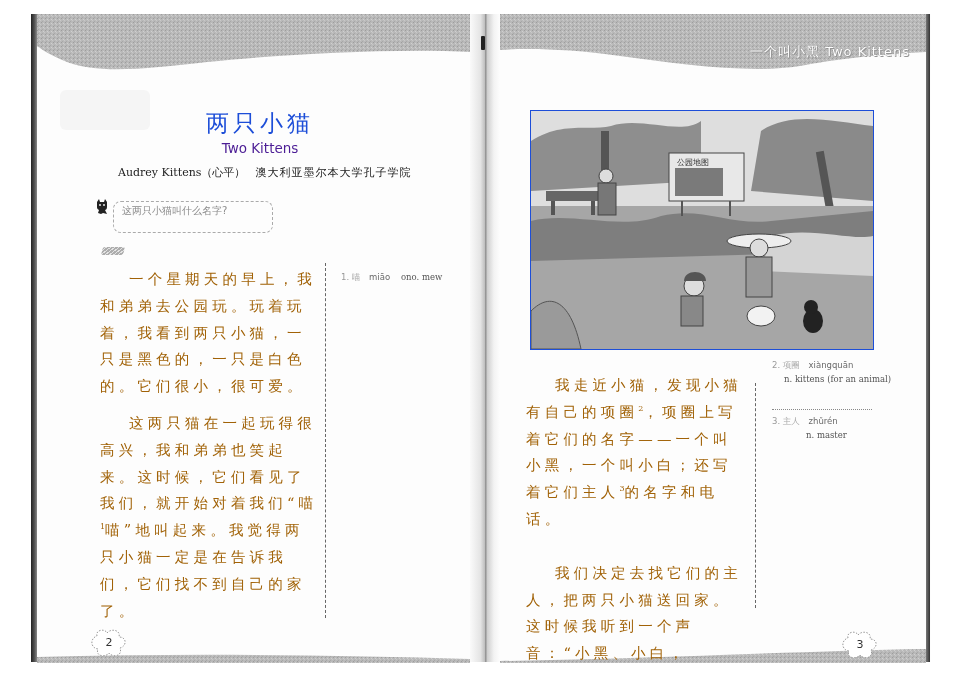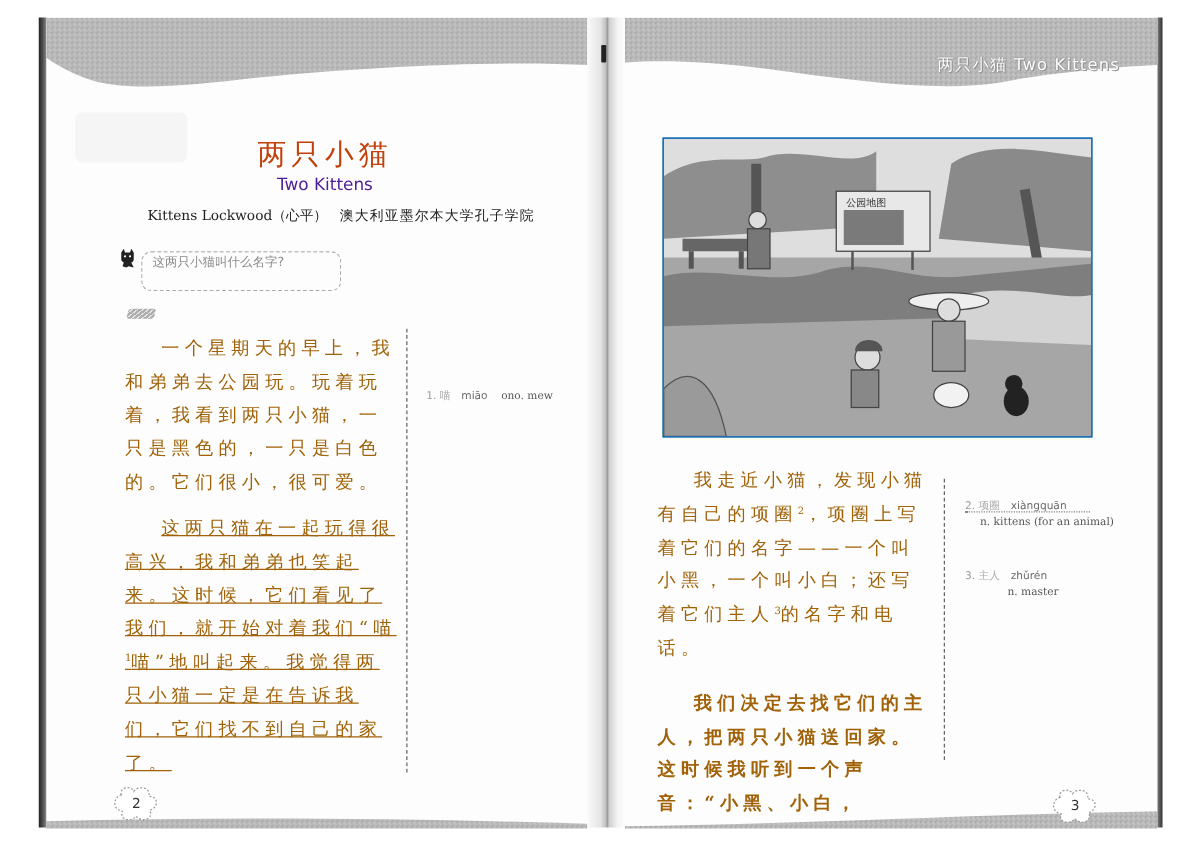--- a/index.html
+++ b/index.html
@@ -21,45 +21,45 @@
 
   .bottom-strip { position:absolute; top:648px; height:14px; }
   .bottom-left { left:37px; width:433px; }
   .bottom-right { left:500px; width:426px; }
 
   .running-head { position:absolute; left:750px; top:43px; font-family:"DejaVu Sans", sans-serif; font-size:13px;
     color:#ffffff; letter-spacing:1px; text-shadow:0 0 1px #777, 1px 1px 0 #999; }
 
   .ghost-logo { position:absolute; left:60px; top:90px; width:90px; height:40px; opacity:0.08; background:#999; border-radius:6px; }
 
-  .title { position:absolute; left:160px; top:108px; width:200px; text-align:center; font-size:23px; color:#c2410c; letter-spacing:4px; font-family:Liberation Sans, sans-serif; }
+  .title { position:absolute; left:160px; top:108px; width:200px; text-align:center; font-size:23px; color:#1d4ed8; letter-spacing:4px; font-family:Liberation Sans, sans-serif; }
   .subtitle { position:absolute; left:160px; top:140px; width:200px; text-align:center; font-size:13.5px; color:#4c1d95; font-family:"DejaVu Sans", sans-serif; }
   .byline { position:absolute; left:118px; top:165px; font-size:11px; color:#222; white-space:nowrap; }
   .byline .aff { margin-left:10px; letter-spacing:1px; }
 
   .question-box { position:absolute; left:113px; top:201px; width:160px; height:32px; border:1px dashed #aaa; border-radius:8px;
     font-family:"DejaVu Sans", sans-serif; color:#8a8a8a; padding:2px 0 0 8px; box-sizing:border-box; }
   .question-box .zh { font-size:10px; line-height:13px; }
   .question-box .en { font-size:9.5px; line-height:12px; }
   .cat-icon { position:absolute; left:95px; top:199px; width:14px; height:16px; }
   .story-label { position:absolute; left:102px; top:247px; width:22px; height:8px; background:repeating-linear-gradient(135deg,#999 0 2px,#ddd 2px 3px); transform:skewX(-15deg); opacity:.8; border-radius:2px; }
 
   .body-text { position:absolute; font-size:14.5px; line-height:26.8px; letter-spacing:4.2px; color:#a16207; }
   .body-text p { margin:0; text-indent:2em; }
   .left-body { left:100px; top:266px; width:218px; }
   .right-body { left:526px; top:372px; width:220px; }
-  .right-body p + p { margin-top:17px;font-weight:bold; }
-  .left-body p + p { margin-top:10px;text-decoration:underline; }
+  .right-body p + p { margin-top:27px; }
+  .left-body p + p { margin-top:10px; }
   sup { font-size:8px; vertical-align:top; position:relative; top:-3px; letter-spacing:0; }
 
   .dotted-vline { position:absolute; border-left:1px dashed #666; }
   .vline-left { left:325px; top:263px; height:355px; }
   .vline-right { left:755px; top:383px; height:225px; }
 
-  .gloss { position:absolute; font-family:"DejaVu Sans", sans-serif; color:#6a6a6a; font-size:8.5px; white-space:nowrap;margin-top:39px; }
+  .gloss { position:absolute; font-family:"DejaVu Sans", sans-serif; color:#6a6a6a; font-size:8.5px; white-space:nowrap; }
   .gloss .num { color:#999; }
   .gloss .zh { color:#aaa; margin-right:6px; }
   .gloss .def { font-family:"DejaVu Serif", serif; color:#555; font-size:8.5px; }
   .gloss1 { left:341px; top:272px; }
   .gloss2 { left:772px; top:360px; }
   .gloss2 .def-line { padding-left:12px; margin-top:2px; }
   .gloss-sep { position:absolute; left:772px; top:409px; width:100px; border-top:1px dotted #888; }
   .gloss3 { left:772px; top:416px; }
   .gloss3 .def-line { padding-left:34px; margin-top:2px; }
 
@@ -106,28 +106,28 @@
   <svg width="426" height="14" viewBox="0 0 426 14">
       <path d="M0,12 C150,10 300,2 426,0 V14 H0 Z" fill="url(#noise)"></path>
     </svg>
 </div>
 
 <div class="gutter"></div>
 <div class="gutter-mark"></div>
 <div class="binding-left"></div>
 <div class="binding-right"></div>
 
-<div class="running-head">两只小猫 Two Kittens</div>
+<div class="running-head">一个叫小黑 Two Kittens</div>
 
 <div class="ghost-logo"></div>
 
 <div class="title">两只小猫</div>
 <div class="subtitle">Two Kittens</div>
 <div class="byline">
-  <span>Kittens Lockwood（心平）</span><span class="aff">澳大利亚墨尔本大学孔子学院</span>
+  <span>Audrey Kittens（心平）</span><span class="aff">澳大利亚墨尔本大学孔子学院</span>
 </div>
 
 <svg class="cat-icon" viewBox="0 0 14 16">
   <path d="M2,3 L4,0 L5,3 L9,3 L10,0 L12,3 L12,8 C12,10 11,11 10,11 L12,15 L8,14 L6,15 L3,14 L4,11 C2,10 2,9 2,8 Z" fill="#222"></path>
   <circle cx="5" cy="6" r="0.9" fill="#fff"></circle>
     <circle cx="9" cy="6" r="0.9" fill="#fff"></circle>
 </svg>
 <div class="question-box">
   <div class="zh">这两只小猫叫什么名字?</div>
 </div>

